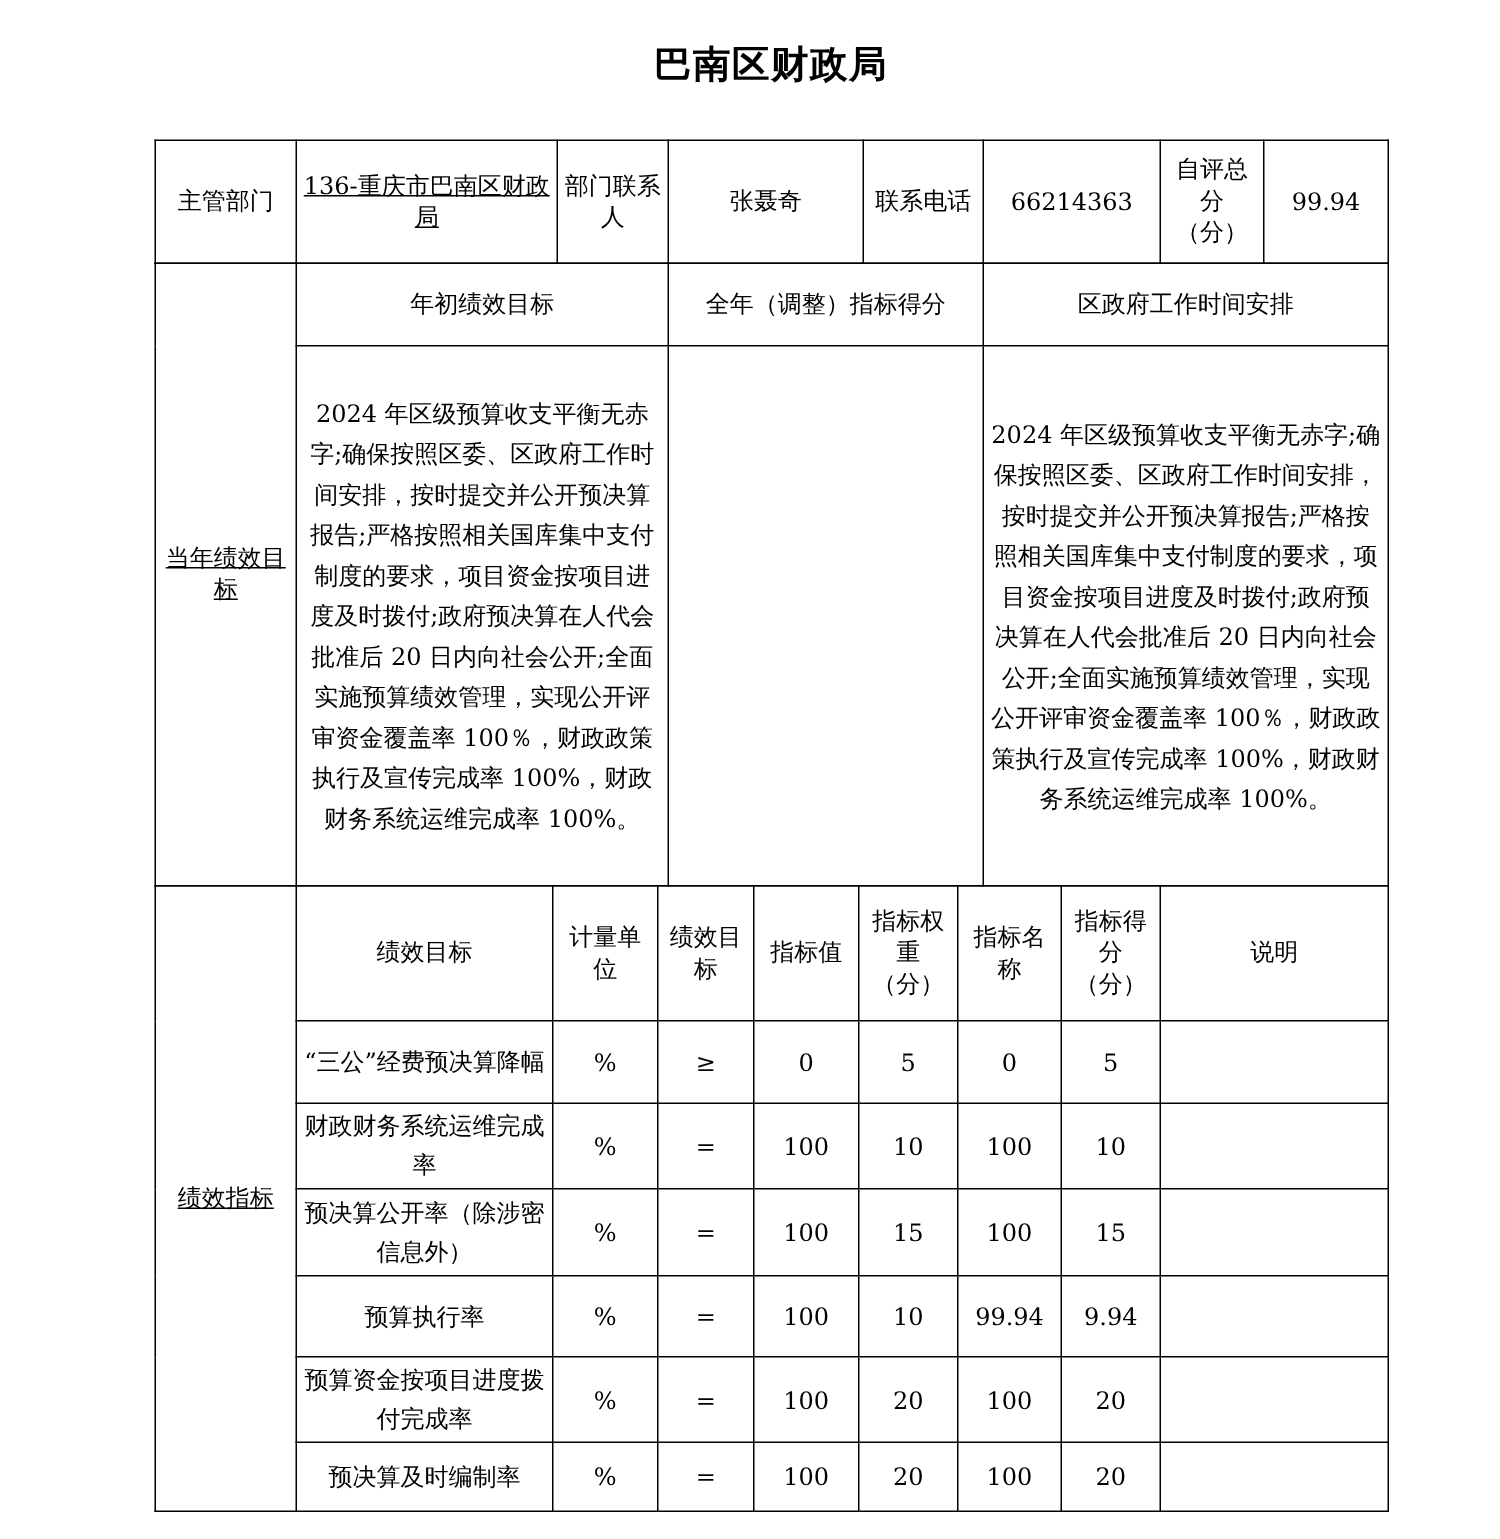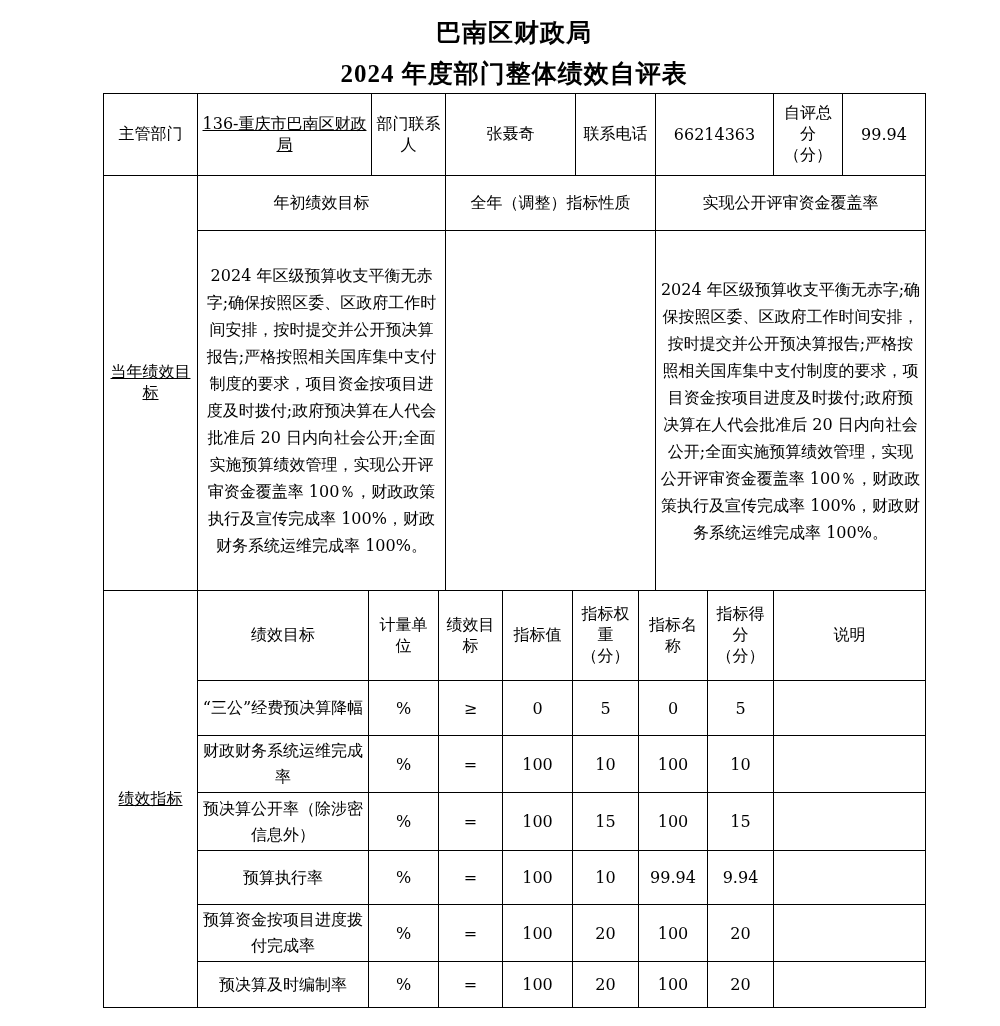--- a/index.html
+++ b/index.html
@@ -1,40 +1,39 @@
 <!DOCTYPE html>
 <html><head>
 <meta charset="utf-8">
 <style>
   html,body { margin:0; padding:0; background:#ffffff; }
   body { font-family: "DejaVu Serif", "Liberation Serif", serif; color:#000; }
   .page { width:1000px; height:1026px; background:#fff; overflow:hidden; position:relative; }
 
-  .title-block { width:822px; margin-left:103px; text-align:center; padding-top:12px; height:93px; box-sizing:border-box;font-family:Liberation Serif, serif; }
+  .title-block { width:822px; margin-left:103px; text-align:center; padding-top:22px; height:93px; box-sizing:border-box; }
   .title-line { font-weight:bold; font-size:25px; line-height:41px; letter-spacing:1px; white-space:nowrap; }
 
   table.doc { border-collapse:collapse; table-layout:fixed; width:822px; margin-left:103px; }
   table.doc + table.doc { margin-top:-1px; }
   table.doc td { border:1px solid #000; font-size:16px; text-align:center; vertical-align:middle; padding:2px 4px; overflow:hidden; word-break:break-all; }
 
   td.leftalign { text-align:left;text-decoration:underline; }
   td.goaltext { text-align:justify; line-height:27px; padding:4px 7px; vertical-align:middle; }
   td.narrow3 { padding:2px 10px; }   
   td.vlabel { padding:2px 2px;text-decoration:underline; }
   td.namecell { text-align:left; padding:2px 6px; line-height:26px;margin-top:28px; }
   td.num { font-size:16px; }
 </style>
 </head>
 <body>
 
 <div class="page">
 
   <div class="title-block">
     <div class="title-line">巴南区财政局</div>
-    <div class="title-line">2024 年度部门整体绩效自评表</div>
   </div>
 
   <table class="doc">
     <colgroup>
       <col style="width:94px">
         <col style="width:174px">
         <col style="width:74px">
         <col style="width:130px">
       <col style="width:80px">
         <col style="width:118px">
@@ -59,22 +58,22 @@
     <colgroup>
       <col style="width:94px">
         <col style="width:248px">
         <col style="width:210px">
         <col style="width:270px">
     </colgroup>
     <tbody>
         <tr style="height:55px">
       <td class="vlabel" rowspan="2">当年绩效目标</td>
       <td>年初绩效目标</td>
-      <td>全年（调整）指标性质</td>
-      <td>实现公开评审资金覆盖率</td>
+      <td>全年（调整）指标得分</td>
+      <td>区政府工作时间安排</td>
     </tr>
     <tr style="height:360px">
       <td class="goaltext">2024 年区级预算收支平衡无赤字;确保按照区委、区政府工作时间安排，按时提交并公开预决算报告;严格按照相关国库集中支付制度的要求，项目资金按项目进度及时拨付;政府预决算在人代会批准后 20 日内向社会公开;全面实施预算绩效管理，实现公开评审资金覆盖率 100％，财政政策执行及宣传完成率 100%，财政财务系统运维完成率 100%。</td>
       <td class="goaltext"></td>
       <td class="goaltext">2024 年区级预算收支平衡无赤字;确保按照区委、区政府工作时间安排，按时提交并公开预决算报告;严格按照相关国库集中支付制度的要求，项目资金按项目进度及时拨付;政府预决算在人代会批准后 20 日内向社会公开;全面实施预算绩效管理，实现公开评审资金覆盖率 100％，财政政策执行及宣传完成率 100%，财政财务系统运维完成率 100%。</td>
     </tr>
   </tbody>
     </table>
 
   <table class="doc">

